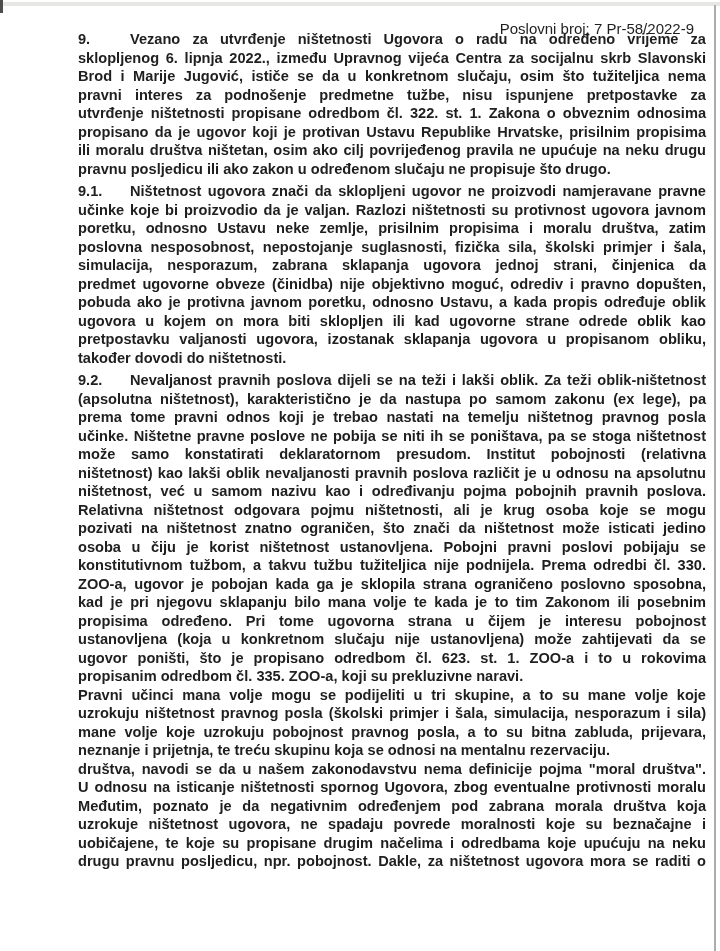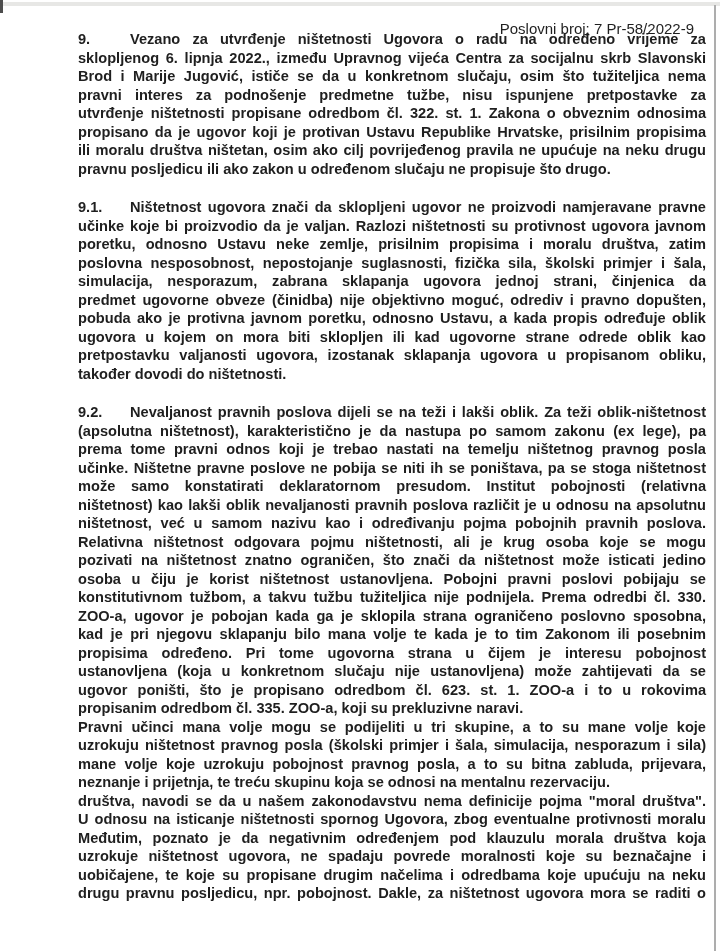--- a/index.html
+++ b/index.html
@@ -44,21 +44,21 @@
   .doc {
     position: absolute;
     top: 30px;
     left: 78px;
     width: 628px;
     font-size: 14.6px;
     line-height: 18.5px;
     text-align: justify;
   }
   .para { margin: 0; }
-  .para.gap { margin-top: 20px; }
+  .para.gap { margin-top: 4px; }
   .line {
     text-align: justify;
     text-align-last: justify;
     text-justify: inter-word;
     min-height: 18.5px;
     font-weight: bold;
   }
   .line.end { text-align-last: left; }
   .pnum {
     display: inline-block;
@@ -118,18 +118,18 @@
     </div>
     <div class="para">
       <div class="line">Pravni učinci mana volje mogu se podijeliti u tri skupine, a to su mane volje koje</div>
       <div class="line">uzrokuju ništetnost pravnog posla (školski primjer i šala, simulacija, nesporazum i sila)</div>
       <div class="line">mane volje koje uzrokuju pobojnost pravnog posla, a to su bitna zabluda, prijevara,</div>
       <div class="line end">neznanje i prijetnja, te treću skupinu koja se odnosi na mentalnu rezervaciju.</div>
     </div>
     <div class="para">
       <div class="line">društva, navodi se da u našem zakonodavstvu nema definicije pojma "moral društva".</div>
       <div class="line">U odnosu na isticanje ništetnosti spornog Ugovora, zbog eventualne protivnosti moralu</div>
-      <div class="line">Međutim, poznato je da negativnim određenjem pod klauzulu morala društva koja</div>
+      <div class="line">Međutim, poznato je da negativnim određenjem pod zabrana morala društva koja</div>
       <div class="line">uzrokuje ništetnost ugovora, ne spadaju povrede moralnosti koje su beznačajne i</div>
       <div class="line">uobičajene, te koje su propisane drugim načelima i odredbama koje upućuju na neku</div>
       <div class="line">drugu pravnu posljedicu, npr. pobojnost. Dakle, za ništetnost ugovora mora se raditi o</div>
     </div>
   </div>
 
 </body></html>

